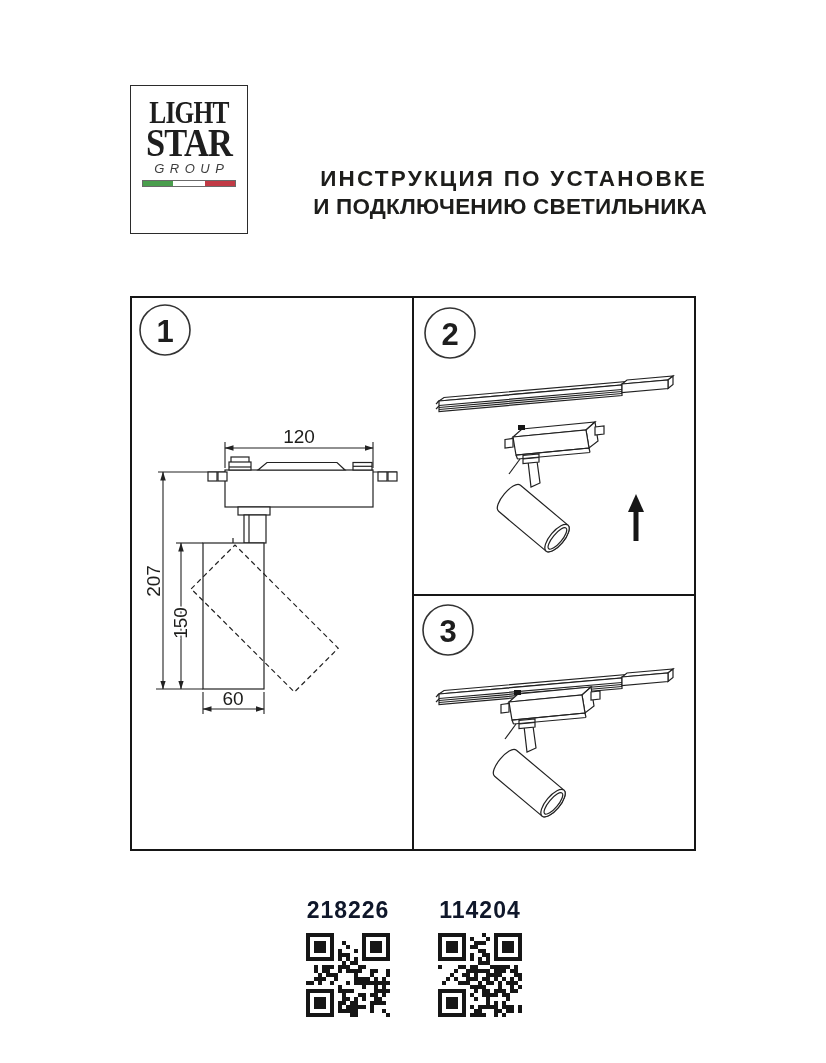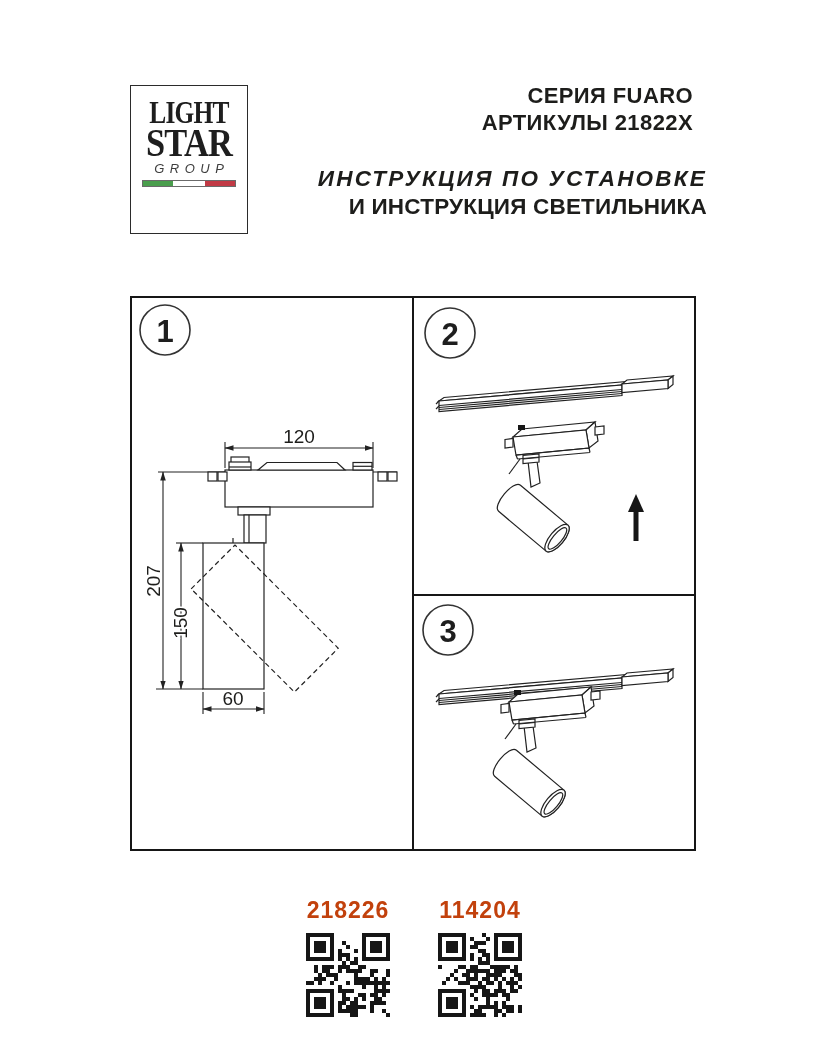--- a/index.html
+++ b/index.html
@@ -14,31 +14,31 @@
     color:#1e1e1e;transform:scaleX(.84);letter-spacing:-1px;}
   .logo-group{margin-top:3px;font-size:13px;letter-spacing:5.5px;text-indent:5.5px;color:#3d3d3d;line-height:14px;font-style:italic;}
   .logo-flag{margin:4px auto 0;width:94px;height:7px;border:1px solid #6a6a6a;
     box-sizing:border-box;display:flex;}
   .logo-flag div{height:100%;}
   
   .hdr-top{position:absolute;top:82px;right:133px;text-align:right;font-weight:700;
     font-size:22px;line-height:27px;letter-spacing:.4px;}
   .hdr-instr{position:absolute;top:165px;right:119px;text-align:right;font-weight:700;
     font-size:22.5px;line-height:28px;}
-  .hdr-instr .l1{letter-spacing:2.2px;font-style:italic;}
+  .hdr-instr .l1{letter-spacing:2.2px;}
   .hdr-instr .l2{letter-spacing:.2px;}
   
   .panel-box{position:absolute;left:130px;top:296px;width:566px;height:555px;
     border:2px solid #161616;box-sizing:border-box;}
   .div-v{position:absolute;left:412px;top:296px;width:2px;height:555px;background:#161616;}
   .div-h{position:absolute;left:412px;top:594px;width:284px;height:2px;background:#161616;}
   .psvg{position:absolute;}
   
   .article-label{position:absolute;width:84px;text-align:center;font-weight:700;
-    font-size:23px;letter-spacing:1px;color:#c2410c;}
+    font-size:23px;letter-spacing:1px;color:#0f172a;}
   .qr{position:absolute;width:84px;height:84px;}
   svg text{font-family:"Liberation Sans",sans-serif;}
   .dimtxt{font-size:19px;fill:#1d1d1b;paint-order:stroke;stroke:#fff;stroke-width:3px;}
   .stepnum{font-size:31px;font-weight:700;fill:#1e1e1e;}
   .ln{stroke:#222;stroke-width:1.2;fill:none;}
   .shp{stroke:#222;stroke-width:1.2;fill:#fff;}
   .dim{stroke:#222;stroke-width:1.1;fill:none;}
 </style>
 </head>
 <body>
@@ -49,27 +49,23 @@
     <div class="logo-light">LIGHT</div>
     <div class="logo-star">STAR</div>
     <div class="logo-group">GROUP</div>
     <div class="logo-flag">
       <div style="width:30px;background:#4a9e4d"></div>
       <div style="width:32px;background:#ffffff"></div>
       <div style="width:30px;background:#c13a45"></div>
     </div>
   </div>
 
-  <div class="hdr-top">
-    <div>СЕРИЯ FUARO</div>
-    <div>АРТИКУЛЫ 21822X</div>
-  </div>
   <div class="hdr-instr">
     <div class="l1">ИНСТРУКЦИЯ ПО УСТАНОВКЕ</div>
-    <div class="l2">И ИНСТРУКЦИЯ СВЕТИЛЬНИКА</div>
+    <div class="l2">И ПОДКЛЮЧЕНИЮ СВЕТИЛЬНИКА</div>
   </div>
 
   <div class="panel-box"></div>
   <div class="div-v"></div>
   <div class="div-h"></div>
 
   <svg width="0" height="0" style="position:absolute" aria-hidden="true">
     <defs>
       <g id="rail">
         <path class="shp" d="M25,103 L208,87 L213,83.5 L30,99.5 Z"></path>

